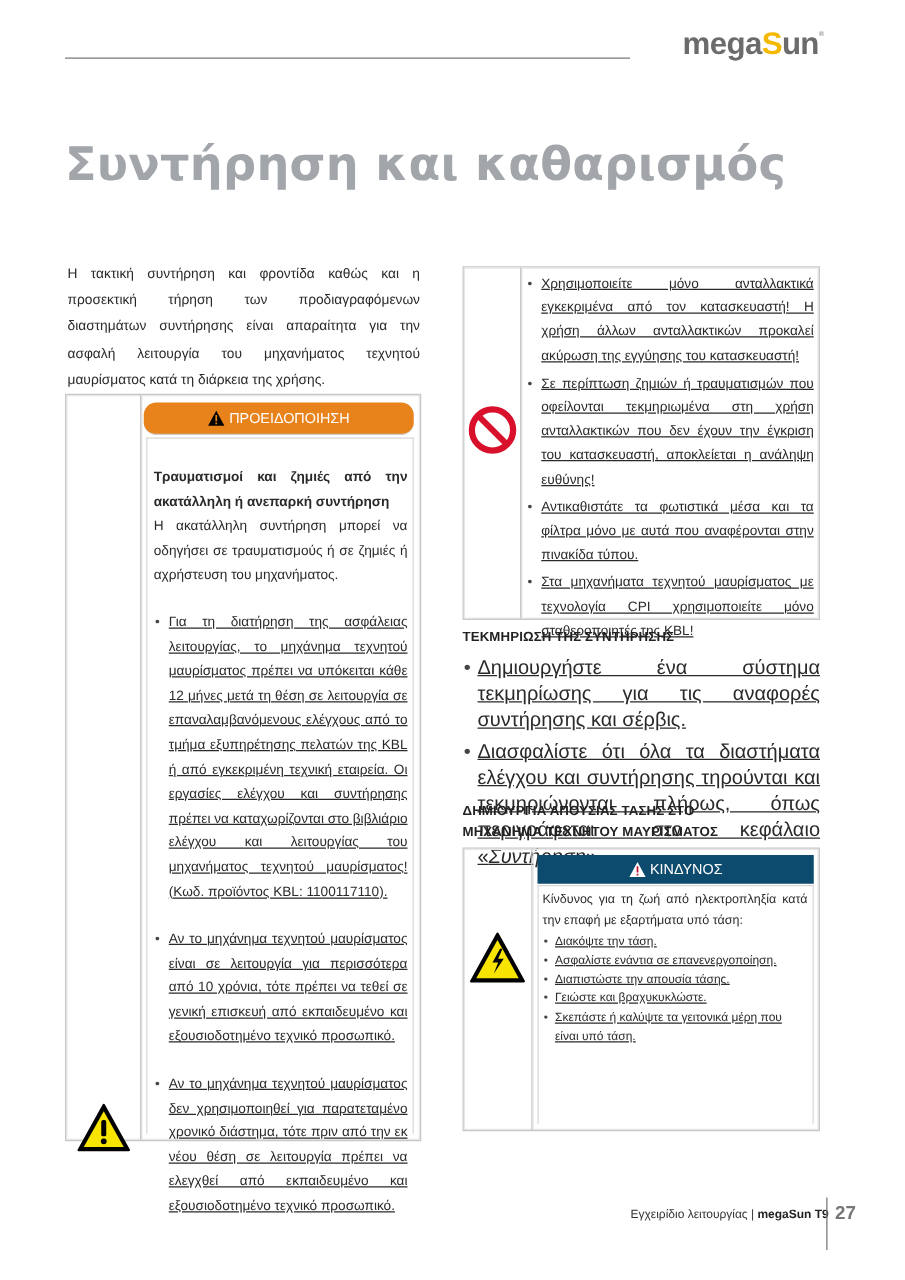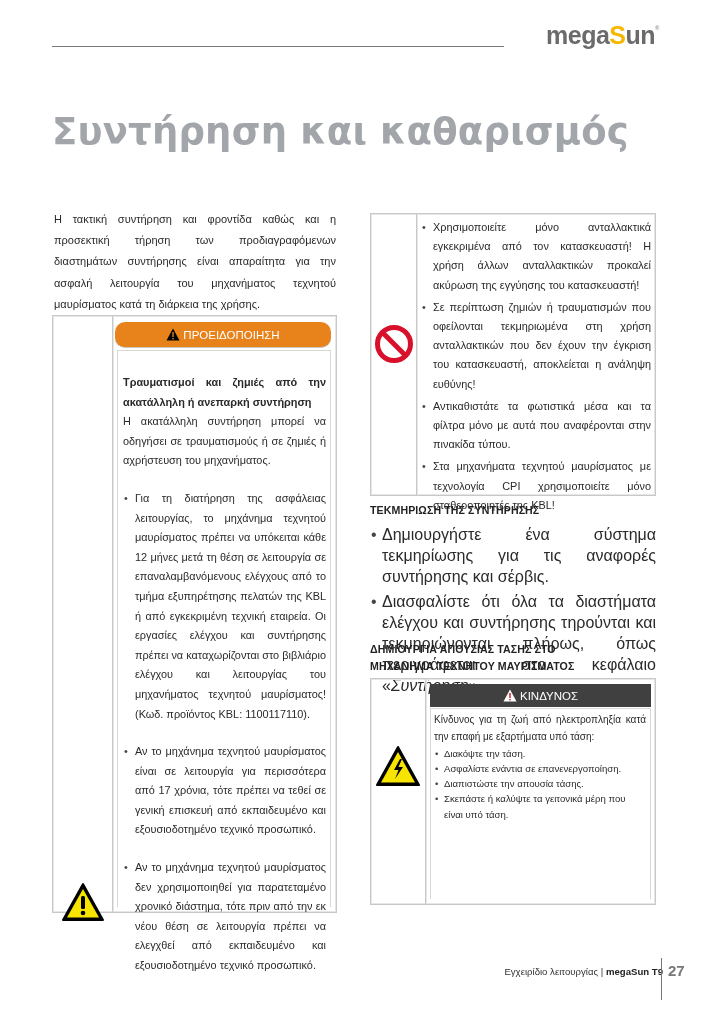--- a/index.html
+++ b/index.html
@@ -21,38 +21,38 @@
     .box .icon-wrap { position: absolute; left: 0; right: 0; display: flex; justify-content: center; }
 
     .warn-box { left: 52px; top: 315px; width: 285px; height: 598px; }
     .warn-box .icon-col { width: 60px; }
     .warn-box .icon-wrap { top: 566px; }
     .warn-banner { position: absolute; left: 62px; top: 6px; right: 5px; height: 26px; background: #e8821b; color: #fff; font-size: 11.5px; display: flex; align-items: center; justify-content: center; gap: 3px; border-bottom: 1px solid #c9c9c9; border-radius: 10px; }
     .warn-content { position: absolute; left: 64px; top: 34px; right: 5px; bottom: 5px; border-left: 1px solid #d8d8d8; border-right: 1px solid #d8d8d8; border-top: 1px solid #d8d8d8; padding: 22px 4px 0 5px; font-size: 10.9px; line-height: 19.6px; color: #2a2a2a; }
     .warn-content .bold-title { font-weight: bold; text-align: justify; }
     .warn-content p { text-align: justify; }
 
-    ul.bullets { list-style: none; }
+    ul.bullets { list-style: none; text-decoration: underline; }
     ul.bullets li { position: relative; padding-left: 12px; text-align: justify; margin-top: 18px; }
     ul.bullets li::before { content: "•"; position: absolute; left: 1px; top: 0; color: #444; }
 
     .prohib-box { left: 370px; top: 213px; width: 286px; height: 283px; }
     .prohib-box .icon-col { width: 46px; }
     .prohib-box .icon-wrap { top: 110px; }
     .prohib-content { position: absolute; left: 50px; top: 1px; right: 4px; font-size: 10.9px; line-height: 19.2px; color: #2a2a2a; }
     .prohib-content ul.bullets li { margin-top: 3px; }
 
     .section-heading { position: absolute; left: 370px; font-size: 10.6px; font-weight: bold; color: #222; line-height: 17px; letter-spacing: 0.1px; }
     .doc-section { position: absolute; left: 370px; top: 520px; width: 286px; font-size: 16px; line-height: 21px; color: #2a2a2a; }
     .doc-section ul.bullets li { margin-top: 4px; }
 
     .danger-box { left: 370px; top: 678px; width: 286px; height: 227px; }
     .danger-box .icon-col { width: 55px; }
     .danger-box .icon-wrap { top: 66px; }
-    .danger-banner { position: absolute; left: 59px; top: 5px; right: 4px; height: 23px; background: #404040; color: #fff; font-size: 11.5px; display: flex; align-items: center; justify-content: center; gap: 3px; }
+    .danger-banner { position: absolute; left: 59px; top: 5px; right: 4px; height: 23px; background: #0c4a6e; color: #fff; font-size: 11.5px; display: flex; align-items: center; justify-content: center; gap: 3px; }
     .danger-content { position: absolute; left: 59px; top: 29px; right: 4px; bottom: 5px; border: 1px solid #d8d8d8; border-bottom: none; padding: 2px 4px 0 3px; color: #2a2a2a; }
     .danger-content .bold-title { font-weight: bold; font-size: 10.9px; line-height: 17px; }
     .danger-content p { font-size: 10px; line-height: 17.3px; text-align: justify; }
     .danger-content ul.bullets { font-size: 9.6px; line-height: 15.3px; }
     .danger-content ul.bullets li { margin-top: 0; padding-left: 10px; text-align: left; }
 
     .footer-text { position: absolute; right: 61px; top: 966px; font-size: 9.6px; color: #333; }
     .footer-text b { font-weight: bold; color: #222; }
     .footer-sep { position: absolute; left: 661px; top: 958px; width: 1px; height: 42px; background: #777; }
     .page-num { position: absolute; left: 668px; top: 962px; font-size: 15px; font-weight: bold; color: #777; }
@@ -86,21 +86,21 @@
       <rect x="6.3" y="4" width="1.4" height="5" fill="#e8821b"></rect>
       <rect x="6.3" y="10" width="1.4" height="1.4" fill="#e8821b"></rect>
     </svg>
     <span>ΠΡΟΕΙΔΟΠΟΙΗΣΗ</span>
   </div>
   <div class="warn-content">
     <div class="bold-title">Τραυματισμοί και ζημιές από την ακατάλληλη ή ανεπαρκή συντήρηση</div>
     <p>Η ακατάλληλη συντήρηση μπορεί να οδηγήσει σε τραυματισμούς ή σε ζημιές ή αχρήστευση του μηχανήματος.</p>
     <ul class="bullets">
       <li>Για τη διατήρηση της ασφάλειας λειτουργίας, το μηχάνημα τεχνητού μαυρίσματος πρέπει να υπόκειται κάθε 12 μήνες μετά τη θέση σε λειτουργία σε επαναλαμβανόμενους ελέγχους από το τμήμα εξυπηρέτησης πελατών της KBL ή από εγκεκριμένη τεχνική εταιρεία. Οι εργασίες ελέγχου και συντήρησης πρέπει να καταχωρίζονται στο βιβλιάριο ελέγχου και λειτουργίας του μηχανήματος τεχνητού μαυρίσματος! (Κωδ. προϊόντος KBL: 1100117110).</li>
-      <li>Αν το μηχάνημα τεχνητού μαυρίσματος είναι σε λειτουργία για περισσότερα από 17 χρόνια, τότε πρέπει να τεθεί σε γενική επισκευή από εκπαιδευμένο και εξουσιοδοτημένο τεχνικό προσωπικό.</li>
+      <li>Αν το μηχάνημα τεχνητού μαυρίσματος είναι σε λειτουργία για περισσότερα από 10 χρόνια, τότε πρέπει να τεθεί σε γενική επισκευή από εκπαιδευμένο και εξουσιοδοτημένο τεχνικό προσωπικό.</li>
       <li>Αν το μηχάνημα τεχνητού μαυρίσματος δεν χρησιμοποιηθεί για παρατεταμένο χρονικό διάστημα, τότε πριν από την εκ νέου θέση σε λειτουργία πρέπει να ελεγχθεί από εκπαιδευμένο και εξουσιοδοτημένο τεχνικό προσωπικό.</li>
     </ul>
   </div>
 </div>
 
 <div class="box prohib-box">
   <div class="icon-col">
     <div class="icon-wrap">
       <svg width="40" height="40" viewBox="0 0 40 40">
         <circle cx="20" cy="20" r="16.5" fill="#fff" stroke="#d8102b" stroke-width="5"></circle>
@@ -148,20 +148,21 @@
       <rect x="6.3" y="10" width="1.4" height="1.4" fill="#c3122b"></rect>
     </svg>
     <span>ΚΙΝΔΥΝΟΣ</span>
   </div>
   <div class="danger-content">
     <p>Κίνδυνος για τη ζωή από ηλεκτροπληξία κατά την επαφή με εξαρτήματα υπό τάση:</p>
     <ul class="bullets">
       <li>Διακόψτε την τάση.</li>
       <li>Ασφαλίστε ενάντια σε επανενεργοποίηση.</li>
       <li>Διαπιστώστε την απουσία τάσης.</li>
+      <li>Γειώστε και βραχυκυκλώστε.</li>
       <li>Σκεπάστε ή καλύψτε τα γειτονικά μέρη που είναι υπό τάση.</li>
     </ul>
   </div>
 </div>
 
 <div class="footer-text">
   <span>Εγχειρίδιο λειτουργίας | </span><b>megaSun T9</b>
 </div>
 <div class="footer-sep"></div>
 <div class="page-num">27</div>

